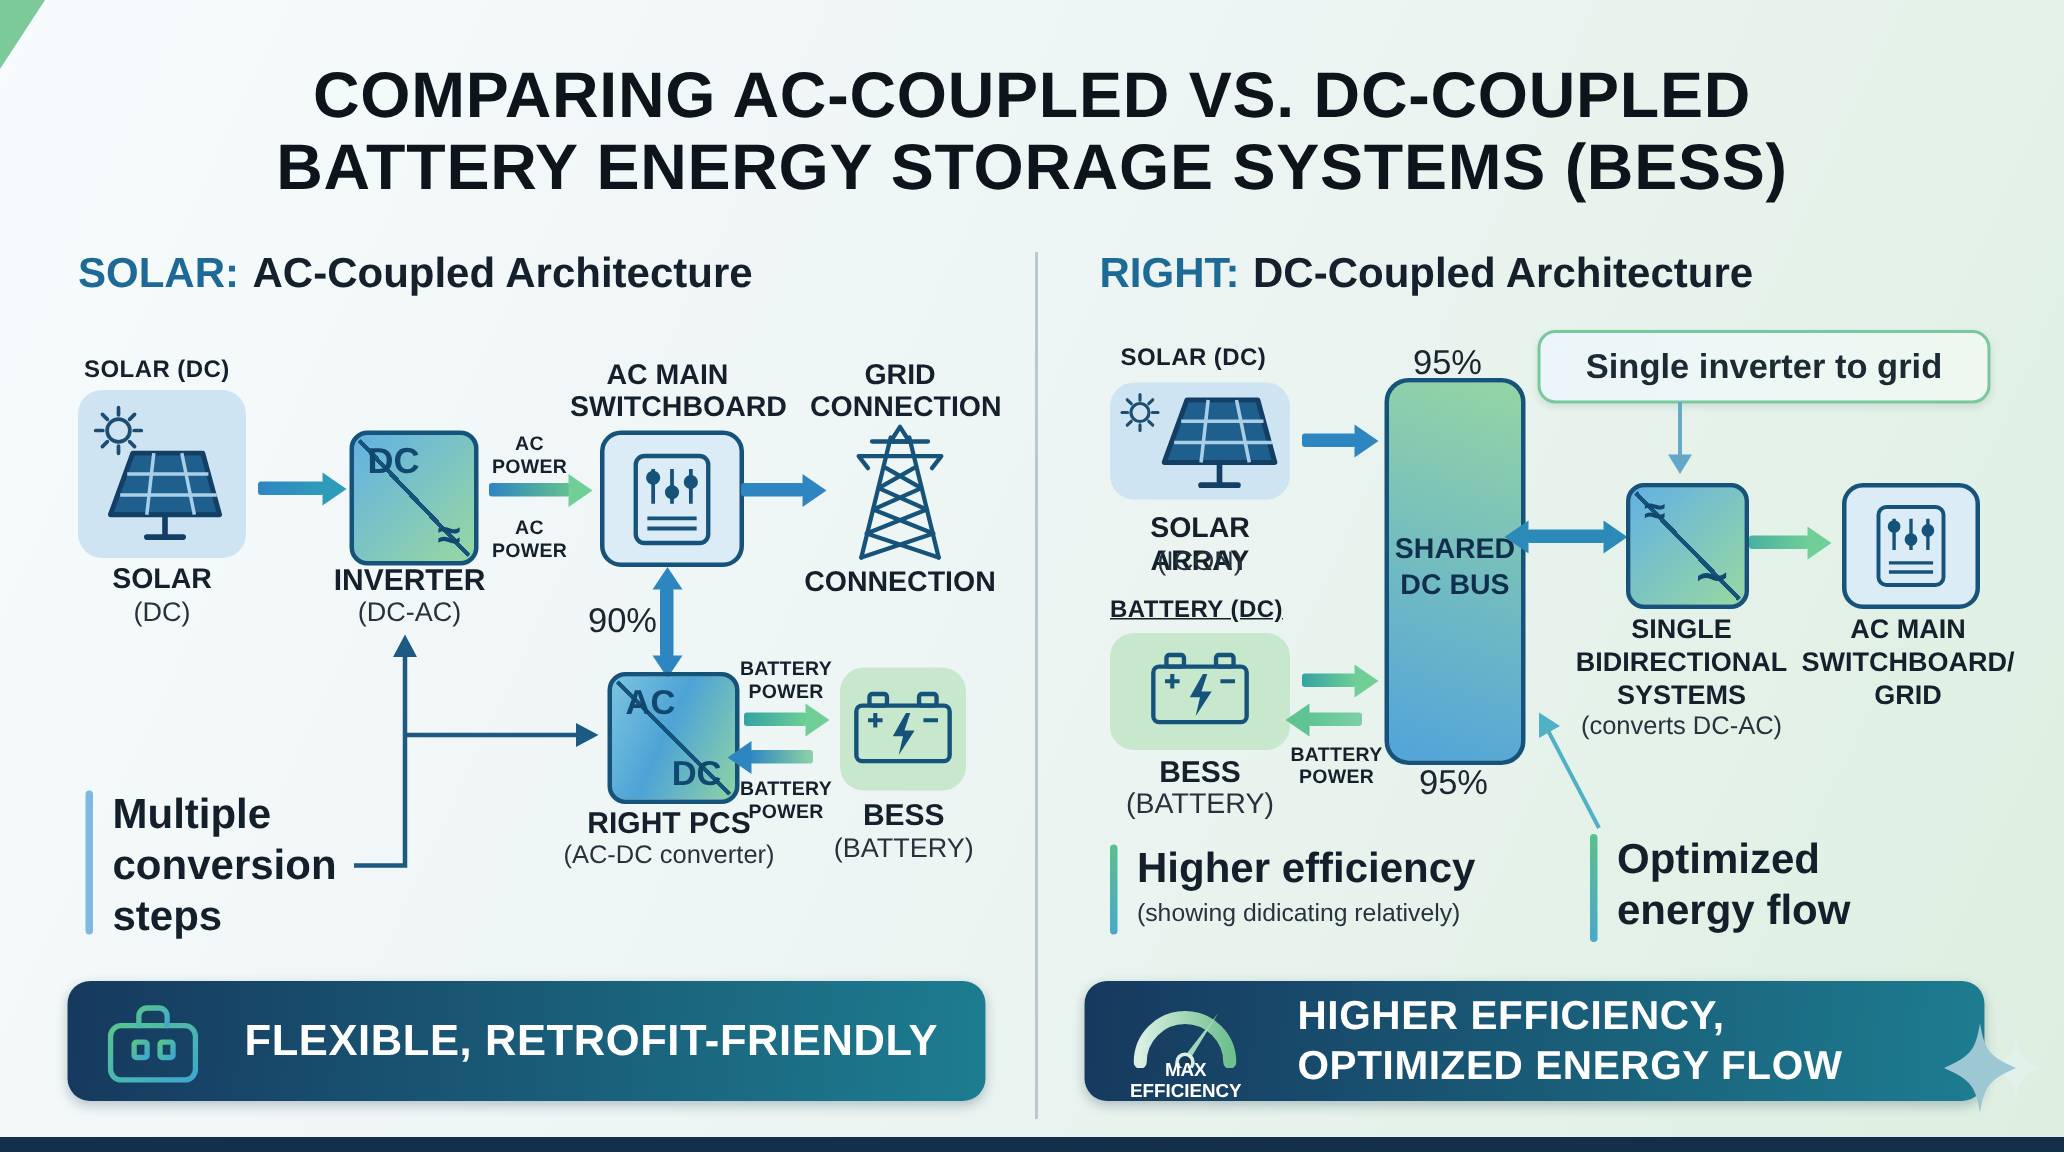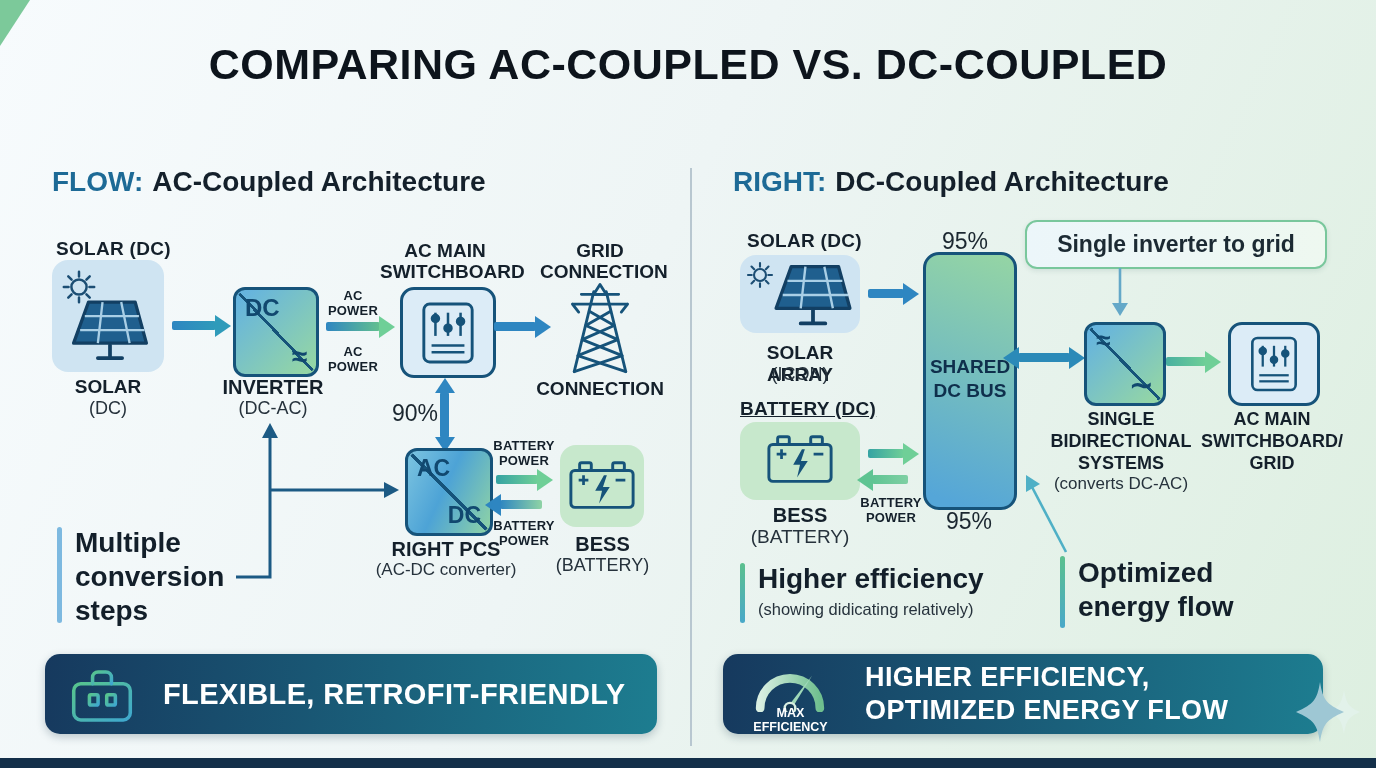--- a/index.html
+++ b/index.html
@@ -4,21 +4,21 @@
 <style>
   html,body{margin:0;padding:0;}
   #canvas{position:relative;width:1376px;height:768px;overflow:hidden;
     background:linear-gradient(115deg,#f7fbfd 0%,#eef5f5 45%,#ddefe0 100%);
     font-family:"Liberation Sans","DejaVu Sans",sans-serif;color:#14202b;}
   .abs{position:absolute;}
   .ctr{text-align:center;}
   .title{width:100%;text-align:center;font-weight:800;font-size:43px;letter-spacing:.5px;color:#0d141c;}
   .hdr{font-size:28px;font-weight:800;white-space:nowrap;}
   .hdr .pfx{color:#1d6a96;margin-right:9px;}
-  .toplab{font-size:19px;font-weight:800;letter-spacing:.3px;}
+  .toplab{font-size:16px;font-weight:800;letter-spacing:.3px;}
   .cap-b{font-size:19px;font-weight:800;}
   .cap-n{font-size:18px;font-weight:400;color:#26323c;}
   .smlab{font-size:13px;font-weight:800;line-height:15px;text-align:center;letter-spacing:.2px;}
   .pct{font-size:23px;font-weight:400;color:#1b2730;}
   .lightbox{background:#cfe4f2;border-radius:16px;}
   .greenbox{background:#c7e8cc;border-radius:16px;}
   .grad-box{border:3px solid #16537a;border-radius:12px;
     background:linear-gradient(135deg,#66b4de 8%,#93d5a6 92%);}
   .pcs-grad{background:linear-gradient(115deg,#7cc4e0 0%,#4da3d6 45%,#8fd3a5 100%);}
   .diag::after{content:"";position:absolute;inset:0;border-radius:inherit;
@@ -51,23 +51,24 @@
 </style>
 </head>
 <body>
 
 <div id="canvas">
 
   <div class="abs" style="left:0;top:0;width:30px;height:46px;background:#7cc99a;clip-path:polygon(0 0,100% 0,0 100%);"></div>
   <div class="abs" style="left:0;top:758px;width:1376px;height:10px;background:#132f49;"></div>
 
   <div class="abs title" style="top:40px;">COMPARING AC-COUPLED VS. DC-COUPLED</div>
+  <div class="abs title" style="top:88px;">BATTERY ENERGY STORAGE SYSTEMS (BESS)</div>
 
   <div class="abs hdr" style="left:52px;top:166px;">
-    <span class="pfx">FLOW:</span><span>AC-Coupled Architecture</span>
+    <span class="pfx">SOLAR:</span><span>AC-Coupled Architecture</span>
   </div>
   <div class="abs hdr" style="left:733px;top:166px;">
     <span class="pfx">RIGHT:</span><span>DC-Coupled Architecture</span>
   </div>
 
   <div class="divider" style="left:690px;top:168px;height:578px;"></div>
 
   <div class="abs toplab" style="left:56px;top:238px;">SOLAR (DC)</div>
 
   <div class="abs lightbox" style="left:52px;top:260px;width:112px;height:112px;">

